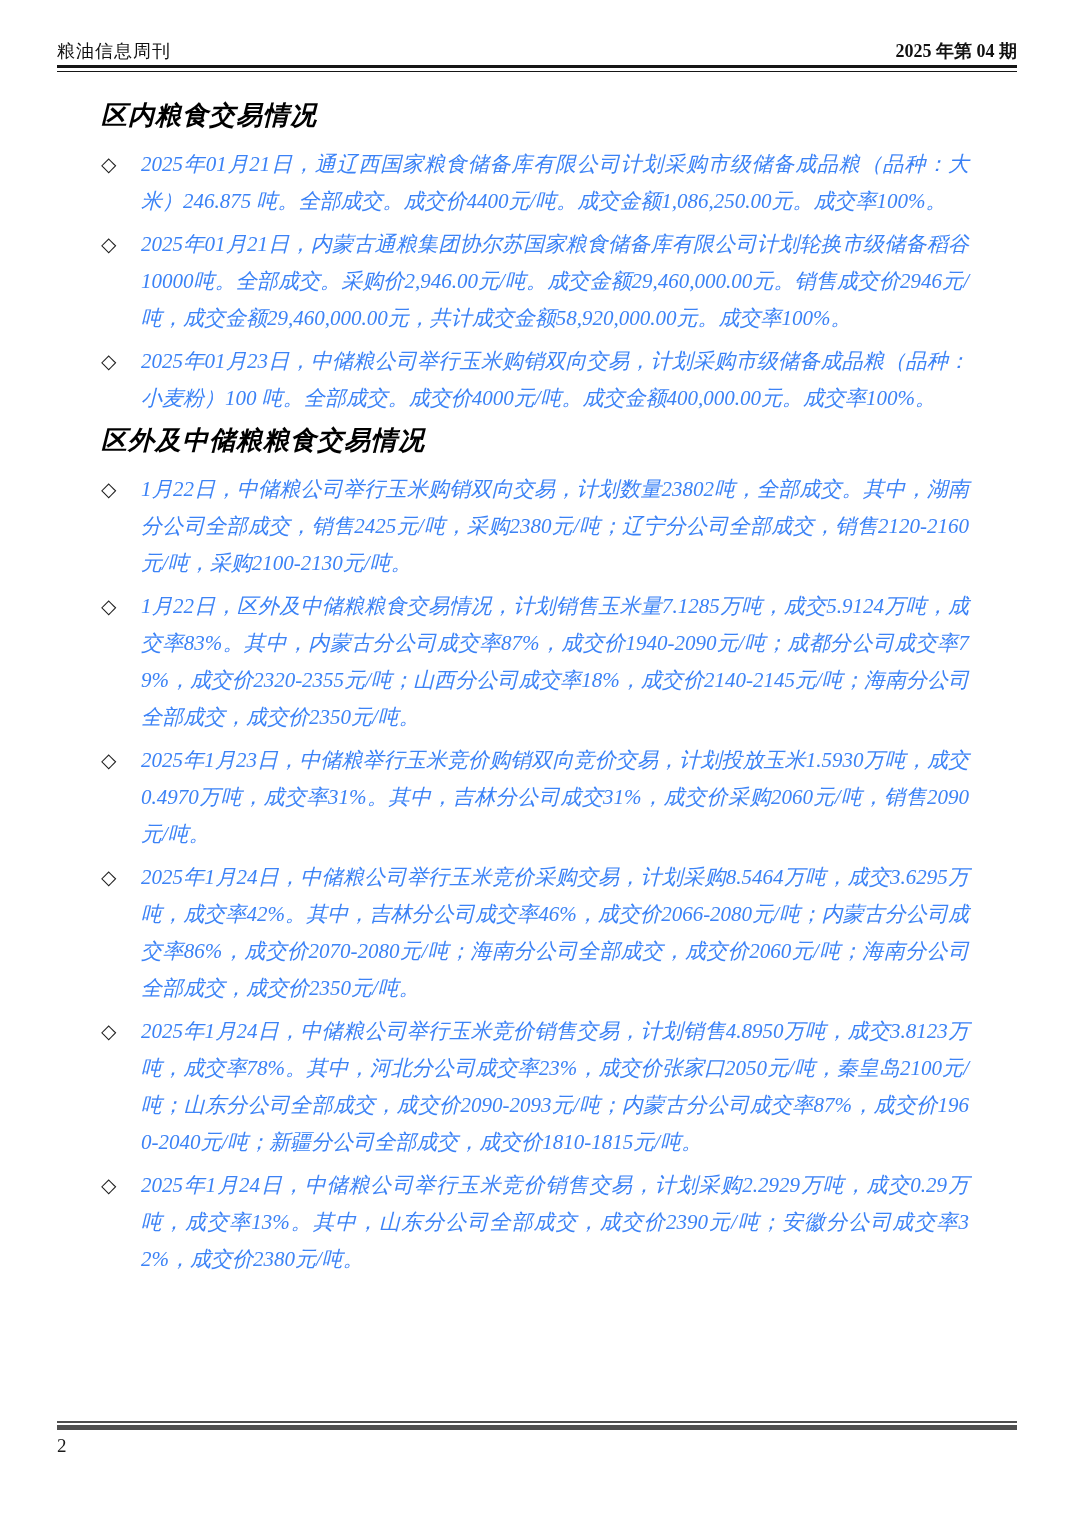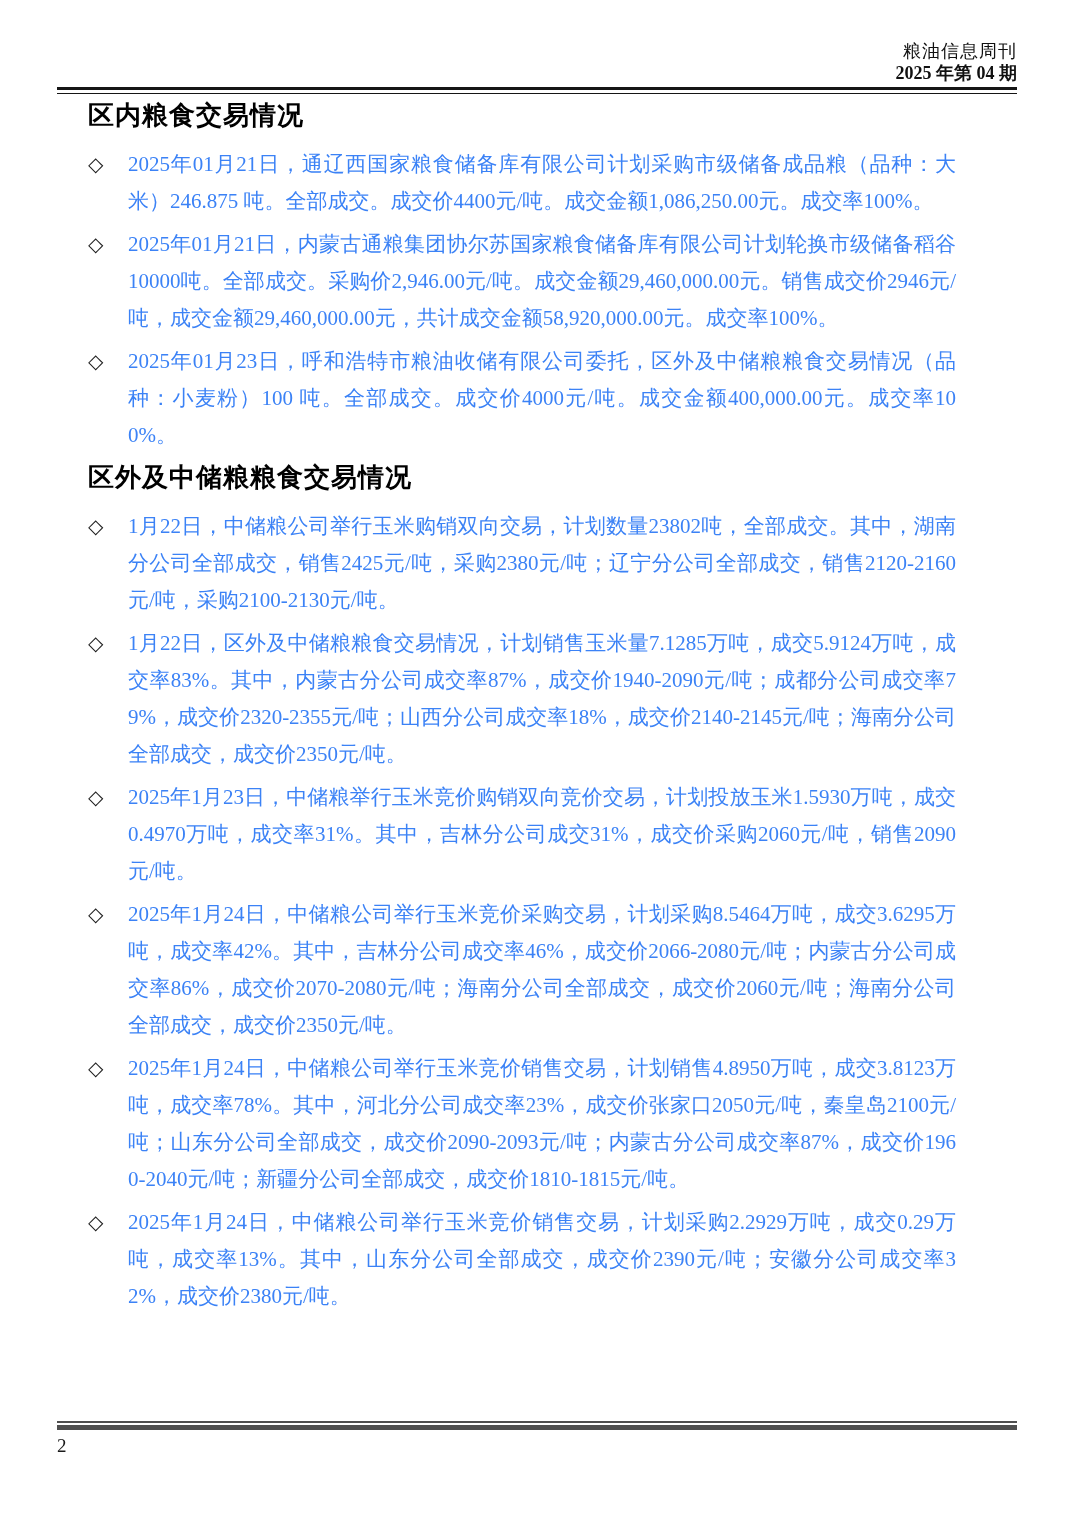--- a/index.html
+++ b/index.html
@@ -21,33 +21,33 @@
     left: 57px;
     width: 960px;
   }
   .page-header .header-row {
     display: flex;
     justify-content: space-between;
     align-items: flex-end;
     font-size: 18px;
     line-height: 22px;
     padding-bottom: 3px;
-    flex-direction: column;
   }
   .page-header .header-journal { font-weight: normal; letter-spacing: 1px; }
   .page-header .header-issue { font-weight: bold; }
   .header-rule-thick { border-top: 3px solid #161616; }
   .header-rule-thin  { border-top: 1.5px solid #161616; margin-top: 3px; }
 
   
   .content {
     position: absolute;
     top: 98px;
-    left: 88px;
+    left: 101px;
     width: 868px;
+    font-style: italic;
   }
   .section-title {
     font-family: "Liberation Sans", "DejaVu Sans", sans-serif;
     font-size: 26px;
     font-weight: bold;
     color: #000;
     letter-spacing: 1px;
     margin: 0 0 14px 0;
     line-height: 34px;
   }
@@ -112,21 +112,21 @@
         <li class="item">
           <span class="marker">◇</span>
           <span class="text">2025年01月21日，通辽西国家粮食储备库有限公司计划采购市级储备成品粮（品种：大米）246.875 吨。全部成交。成交价4400元/吨。成交金额1,086,250.00元。成交率100%。</span>
         </li>
         <li class="item">
           <span class="marker">◇</span>
           <span class="text">2025年01月21日，内蒙古通粮集团协尔苏国家粮食储备库有限公司计划轮换市级储备稻谷10000吨。全部成交。采购价2,946.00元/吨。成交金额29,460,000.00元。销售成交价2946元/吨，成交金额29,460,000.00元，共计成交金额58,920,000.00元。成交率100%。</span>
         </li>
         <li class="item">
           <span class="marker">◇</span>
-          <span class="text">2025年01月23日，呼和浩特市粮油收储有限公司委托，区外及中储粮粮食交易情况（品种：小麦粉）100 吨。全部成交。成交价4000元/吨。成交金额400,000.00元。成交率100%。</span>
+          <span class="text">2025年01月23日，中储粮公司举行玉米购销双向交易，计划采购市级储备成品粮（品种：小麦粉）100 吨。全部成交。成交价4000元/吨。成交金额400,000.00元。成交率100%。</span>
         </li>
       </ul>
     </div>
 
     <div class="section">
       <h2 class="section-title">区外及中储粮粮食交易情况</h2>
       <ul class="item-list">
         <li class="item">
           <span class="marker">◇</span>
           <span class="text">1月22日，中储粮公司举行玉米购销双向交易，计划数量23802吨，全部成交。其中，湖南分公司全部成交，销售2425元/吨，采购2380元/吨；辽宁分公司全部成交，销售2120-2160元/吨，采购2100-2130元/吨。</span>

